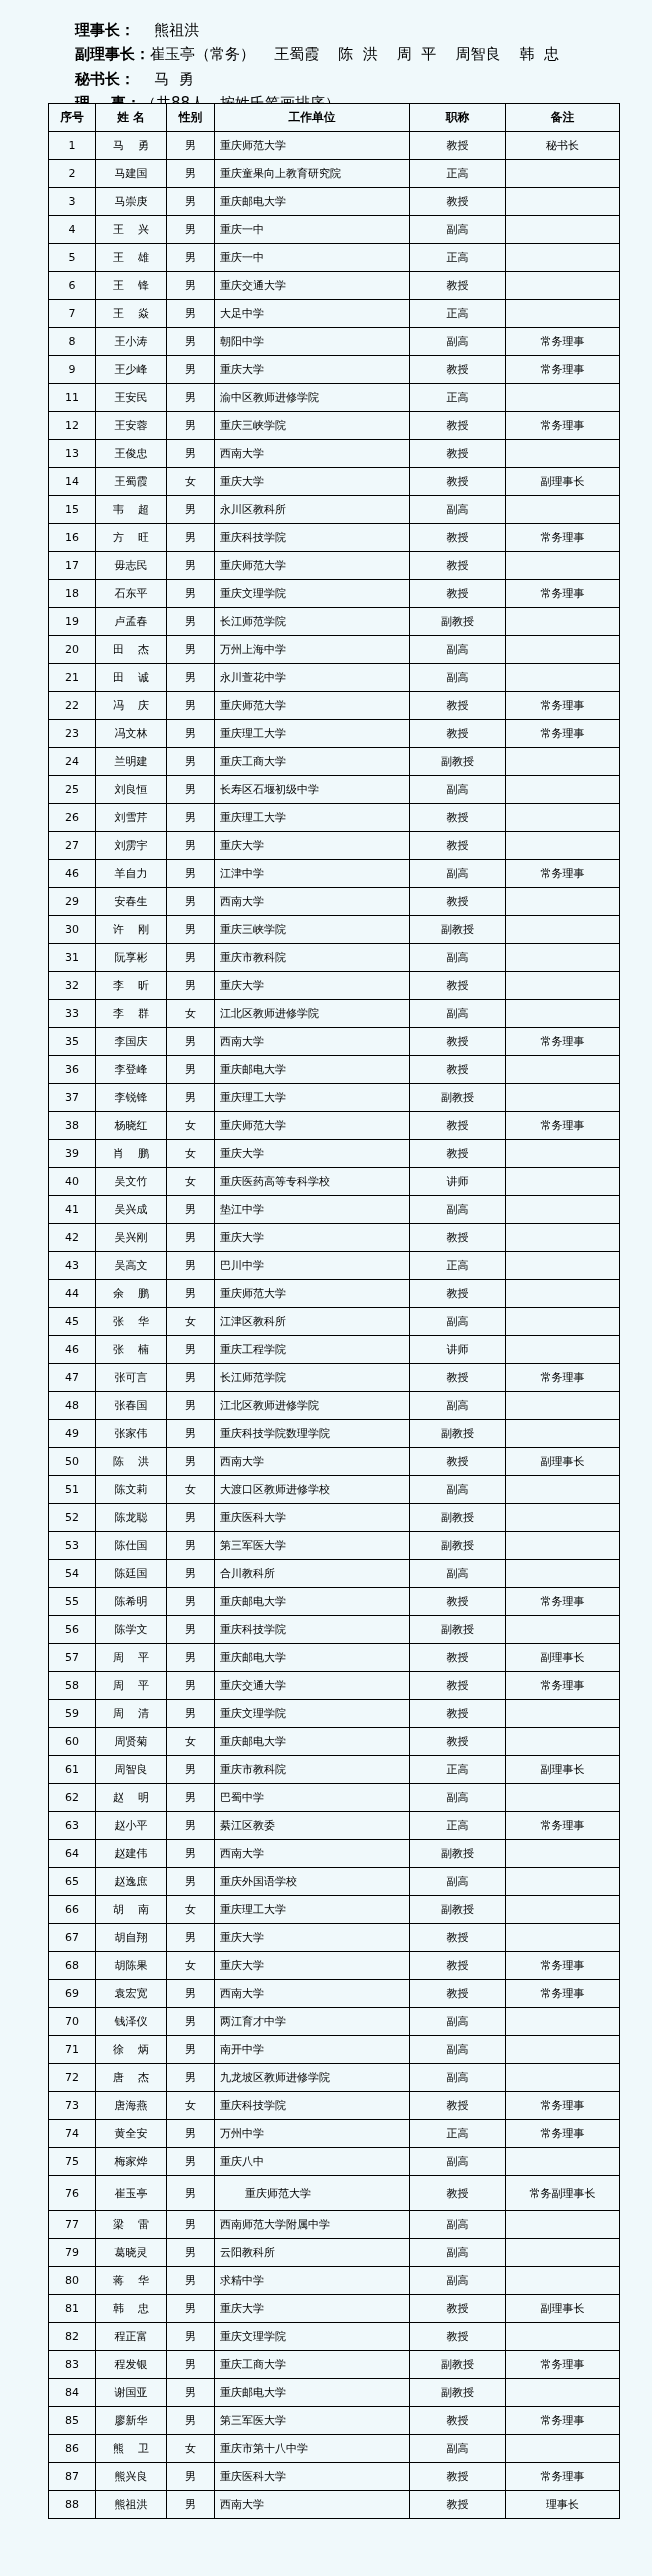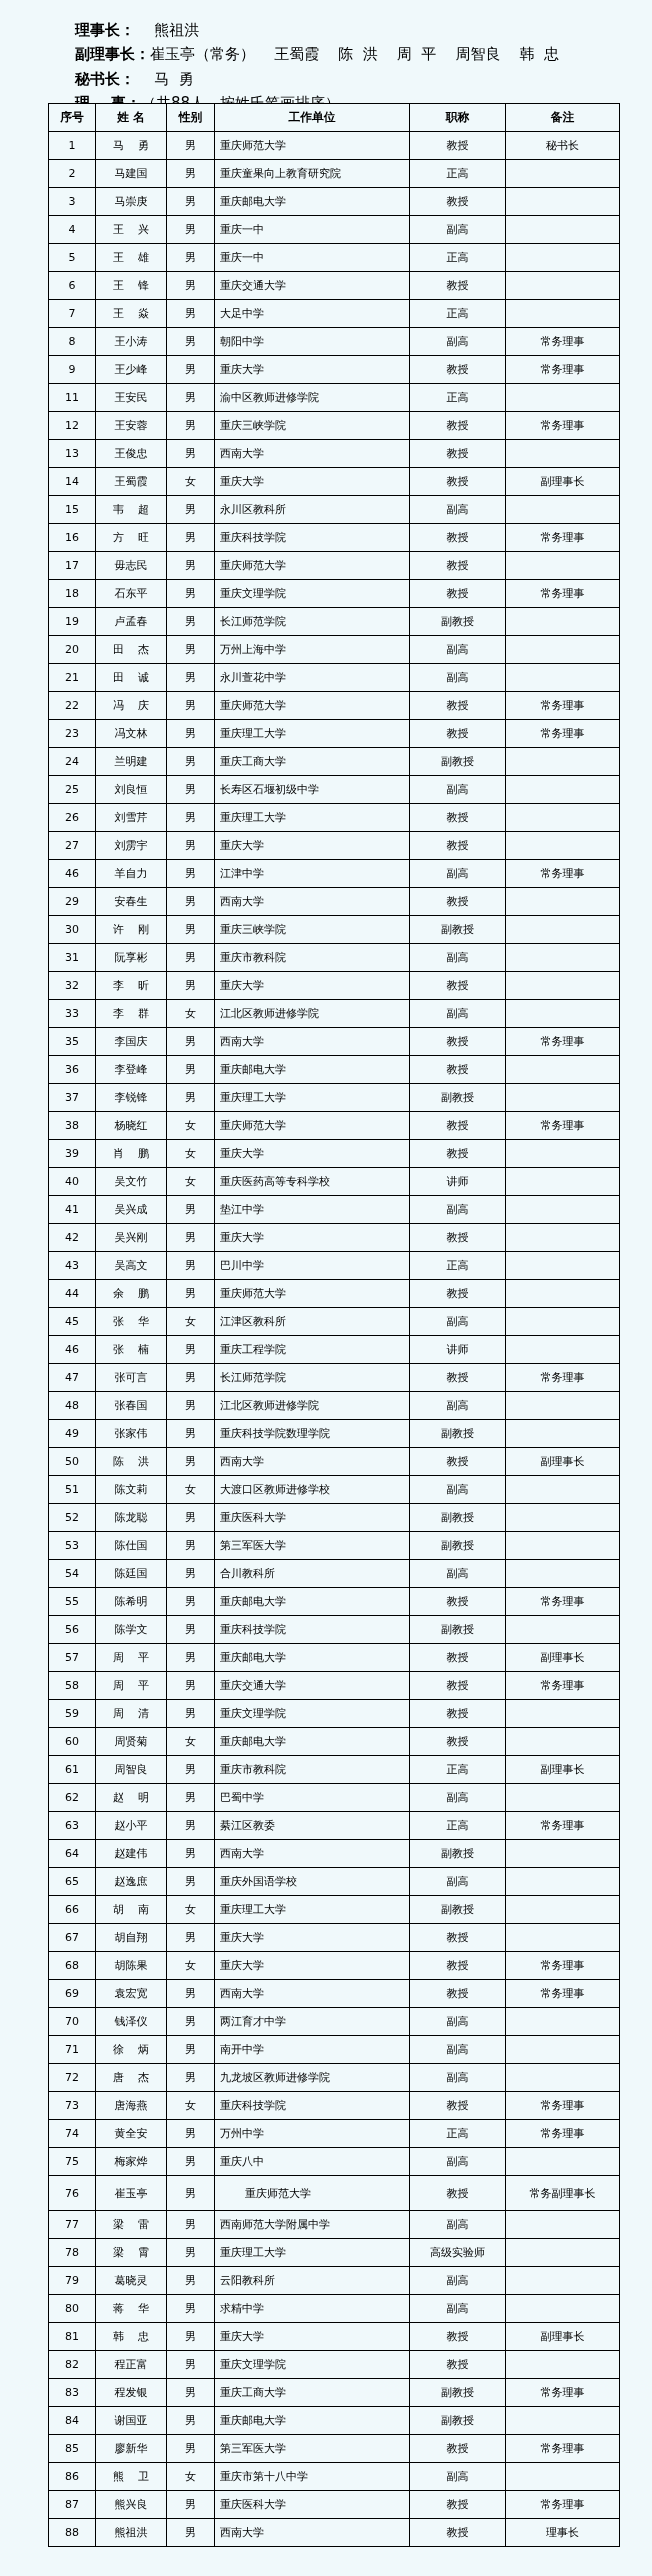--- a/index.html
+++ b/index.html
@@ -661,28 +661,20 @@
       </tr>
       <tr>
         <td>77</td>
         <td>梁    雷</td>
         <td>男</td>
         <td class="unit">西南师范大学附属中学</td>
         <td>副高</td>
         <td></td>
       </tr>
       <tr>
-        <td>78</td>
-        <td>梁    霄</td>
-        <td>男</td>
-        <td class="unit">重庆理工大学</td>
-        <td>高级实验师</td>
-        <td></td>
-      </tr>
-      <tr>
         <td>79</td>
         <td>葛晓灵</td>
         <td>男</td>
         <td class="unit">云阳教科所</td>
         <td>副高</td>
         <td></td>
       </tr>
       <tr>
         <td>80</td>
         <td>蒋    华</td>

